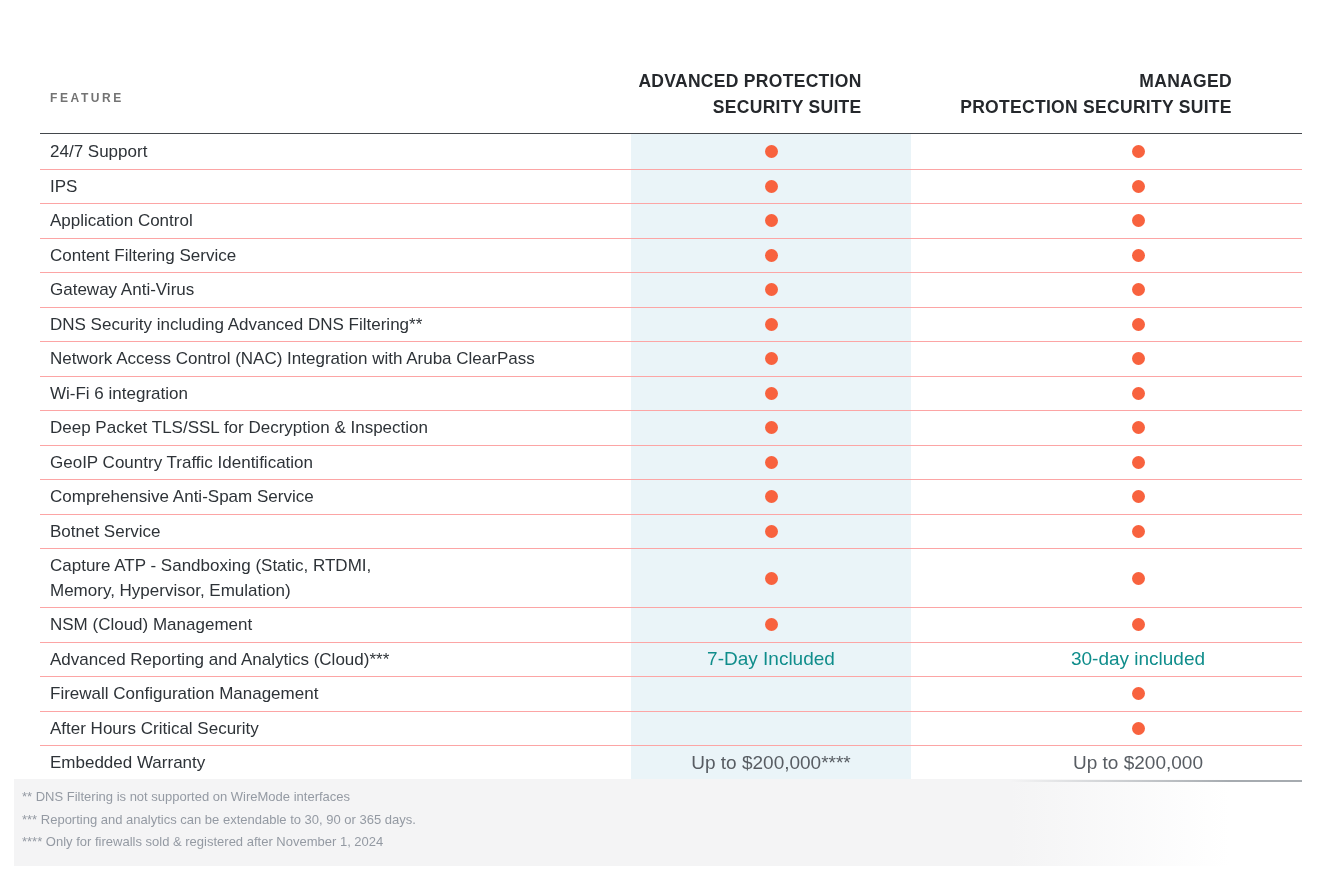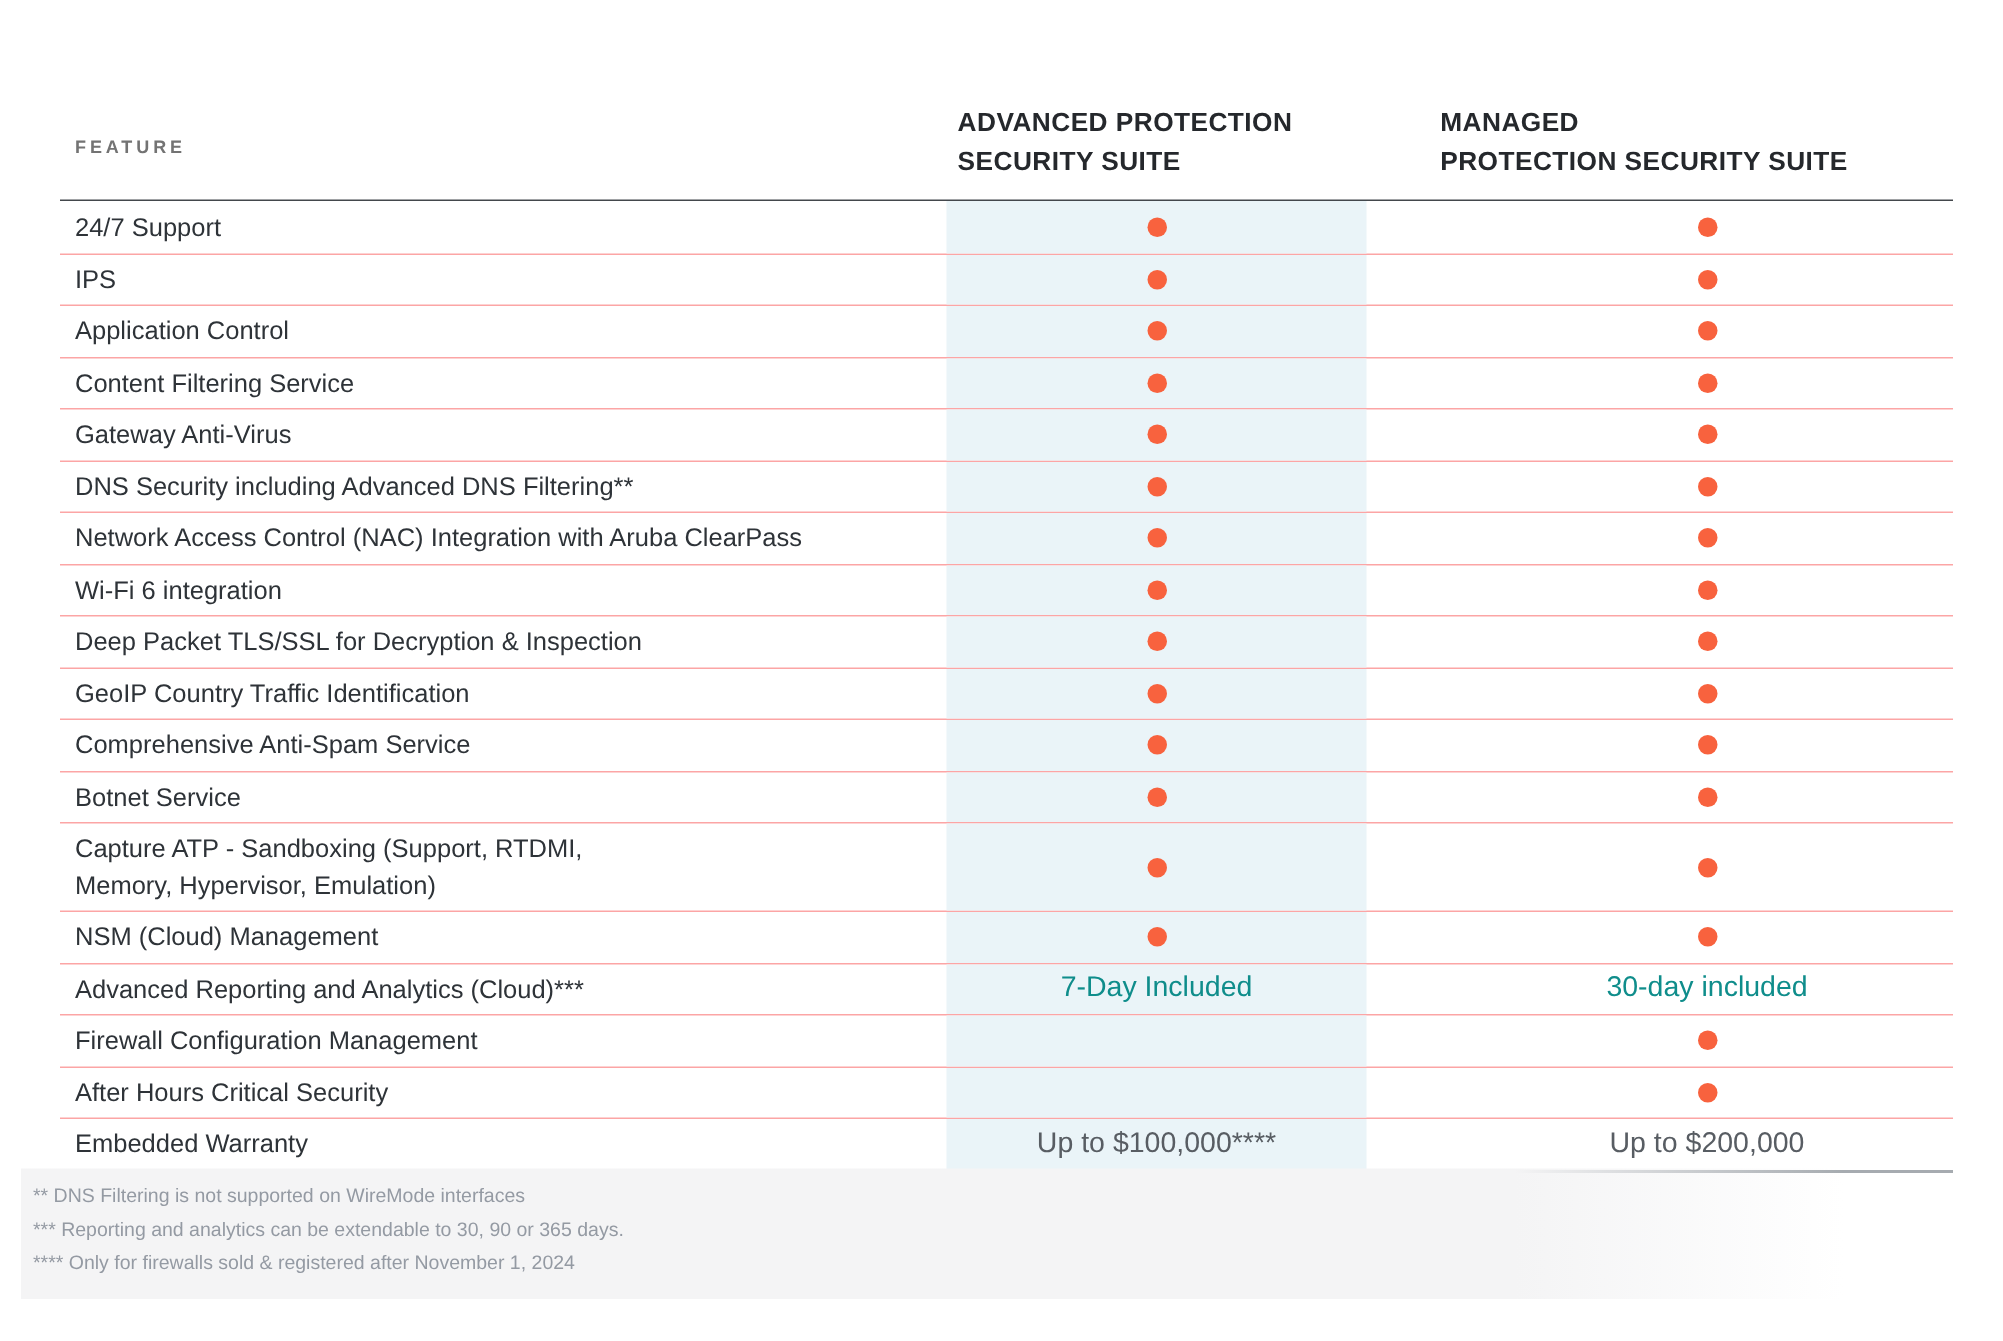--- a/index.html
+++ b/index.html
@@ -27,21 +27,21 @@
   .head-row { height: 133px; }
   .head-cell { display: flex; align-items: flex-end; }
   .feature-head {
     padding: 0 0 28px 10px;
     font-size: 12px; font-weight: bold;
     letter-spacing: 2.6px;
     color: #737373;
   }
   .col-head {
     justify-content: center;
-    text-align: left;
+    text-align: right;
     padding-bottom: 13px;
     font-size: 17.5px; font-weight: bold;
     line-height: 26px;
     letter-spacing: 0.3px;
     color: #25282c;
     white-space: pre-line;
   }
 
   
   .body { border-top: 1px solid #43474c; border-bottom: 2px solid #a6abb0; }
@@ -212,21 +212,21 @@
     <div class="cell feature-cell">Botnet Service</div>
     <div class="cell val-cell adv">
             <span class="dot"></span>
           </div>
     <div class="cell val-cell man">
             <span class="dot"></span>
           </div>
   </div>
 
   <div class="grid-row row tall">
-    <div class="cell feature-cell">Capture ATP -  Sandboxing (Support, RTDMI,
+    <div class="cell feature-cell">Capture ATP -  Sandboxing (Static, RTDMI,
 Memory, Hypervisor, Emulation)</div>
     <div class="cell val-cell adv">
             <span class="dot"></span>
           </div>
     <div class="cell val-cell man">
             <span class="dot"></span>
           </div>
   </div>
 
   <div class="grid-row row">
@@ -261,21 +261,21 @@
     <div class="cell feature-cell">After Hours Critical Security</div>
     <div class="cell val-cell adv"></div>
     <div class="cell val-cell man">
             <span class="dot"></span>
           </div>
   </div>
 
   <div class="grid-row row">
     <div class="cell feature-cell">Embedded Warranty</div>
     <div class="cell val-cell adv">
-            <span class="val-text gray">Up to $100,000****</span>
+            <span class="val-text gray">Up to $200,000****</span>
           </div>
     <div class="cell val-cell man">
             <span class="val-text gray">Up to $200,000</span>
           </div>
   </div>
 </div>
 
   </div>
 
   <div class="footnotes">

